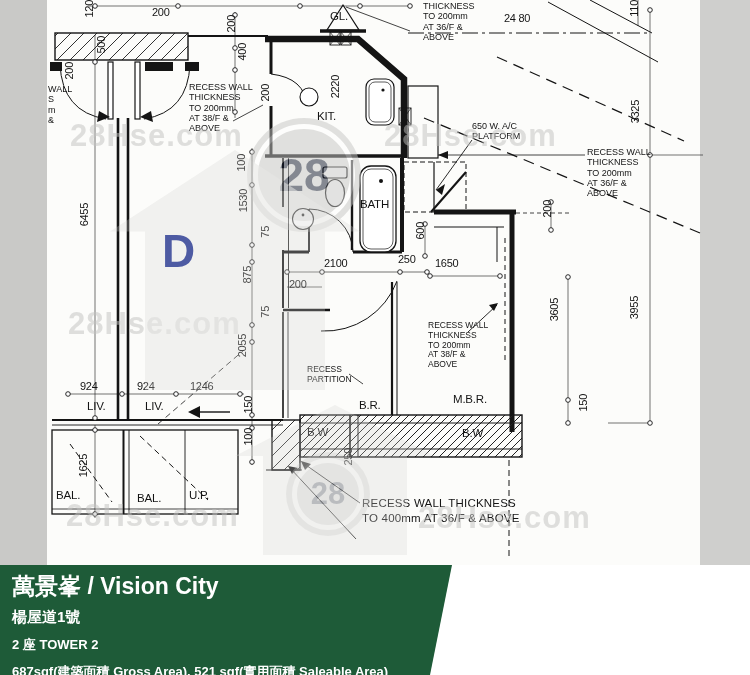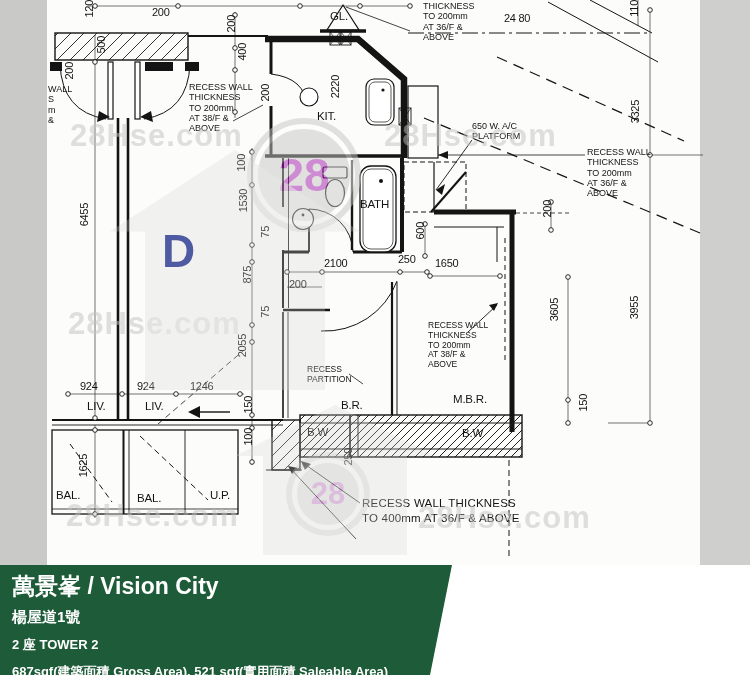--- a/index.html
+++ b/index.html
@@ -16,21 +16,21 @@
   .room{font-size:11.5px;letter-spacing:-0.2px;}
   .note{font-size:9px;line-height:1.15;}
   .notesm{font-size:8.5px;line-height:1.15;}
   .notelg{font-size:11.5px;line-height:1.3;letter-spacing:0.2px;}
   .unit{font-size:46px;font-weight:700;color:var(--unit-blue,#1b2d91);line-height:1;}
   
   #wm{position:absolute;left:0;top:0;width:750px;height:565px;pointer-events:none;opacity:.5;}
   .wm-text{position:absolute;font-weight:700;font-size:31px;color:#c2c2c0;letter-spacing:1px;}
   .wm-badge{position:absolute;border-radius:50%;background:#c6c6c4;border:5px solid #fff;
             box-shadow:0 0 0 6px #c6c6c4;display:flex;align-items:center;justify-content:center;
-            color:#a21caf;font-weight:700;}
+            color:#0f172a;font-weight:700;}
   .wm-house{position:absolute;background:#d4d4d1;opacity:.55;
             clip-path:polygon(50% 0,100% 34%,86% 34%,86% 100%,14% 100%,14% 34%,0 34%);}
   
   #footer{position:absolute;left:0;top:565px;width:750px;height:110px;background:#fff;}
   #footer-green{position:absolute;left:0;top:0;width:472px;height:110px;background:var(--green,#1e5b38);
      clip-path:polygon(0 0,452px 0,430px 110px,0 110px);color:#fff;box-sizing:border-box;
      padding:6px 0 0 12px;}
   .f-title{font-size:23px;font-weight:700;margin-bottom:6px;}
   .f-addr{font-size:15px;font-weight:700;margin-bottom:9px;}
   .f-tower{font-size:13px;font-weight:700;margin-bottom:9px;}
@@ -277,27 +277,27 @@
         <div class="pl notelg" style="left: 362px; top: 496px;">RECESS WALL THICKNESS
 TO 400mm AT 36/F &amp; ABOVE</div>
         <div class="pl note" style="left: 48px; top: 84px;">WALL
 S
 m
 &amp;</div>
         <div class="pl dim" style="left: 504px; top: 12px;">24  80</div>
         <div class="pl room" style="left: 330px; top: 10px;">GL.</div>
         <div class="pl room" style="left: 317px; top: 110px;">KIT.</div>
         <div class="pl room" style="left: 360px; top: 198px;">BATH</div>
-        <div class="pl room" style="left: 301px; top: 399px; padding-left: 40px;">B.R.</div>
+        <div class="pl room" style="left: 319px; top: 399px; padding-left: 40px;">B.R.</div>
         <div class="pl room" style="left: 453px; top: 393px;">M.B.R.</div>
         <div class="pl room" style="left: 87px; top: 400px;">LIV.</div>
         <div class="pl room" style="left: 145px; top: 400px;">LIV.</div>
         <div class="pl room" style="left: 56px; top: 489px;">BAL.</div>
         <div class="pl room" style="left: 137px; top: 492px;">BAL.</div>
-        <div class="pl room" style="left: 210px; top: 489px;">U.P.</div>
+        <div class="pl room" style="left: 189px; top: 489px;">U.P.</div>
         <div class="pl room" style="left: 307px; top: 426px;">B.W</div>
         <div class="pl room" style="left: 462px; top: 427px;">B.W</div>
         <div class="pl unit" style="left: 162px; top: 228px;">D</div>
         <div class="pl dim" style="left: 152px; top: 6px;">200</div>
         <div class="pl dim" style="left: 324px; top: 257px;">2100</div>
         <div class="pl dim" style="left: 289px; top: 278px;">200</div>
         <div class="pl dim" style="left: 398px; top: 253px;">250</div>
         <div class="pl dim" style="left: 435px; top: 257px;">1650</div>
         <div class="pl dim" style="left: 80px; top: 380px;">924</div>
         <div class="pl dim" style="left: 137px; top: 380px;">924</div>

